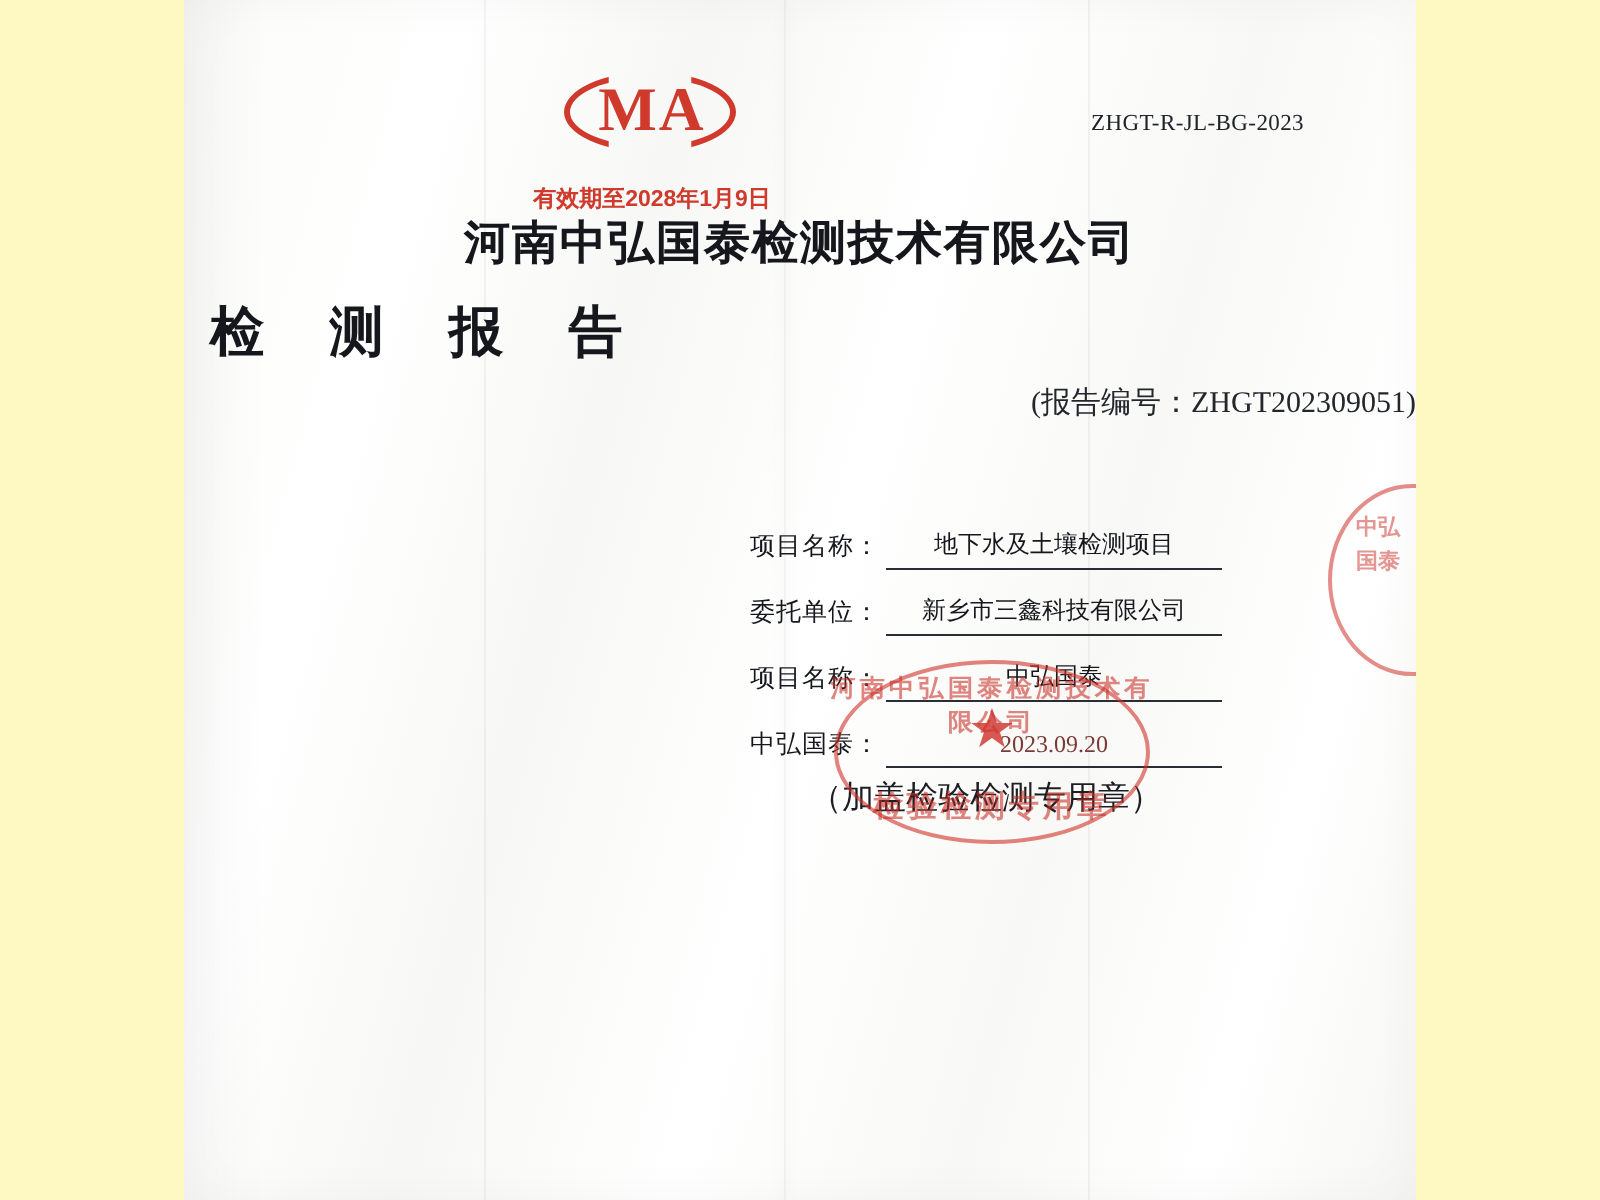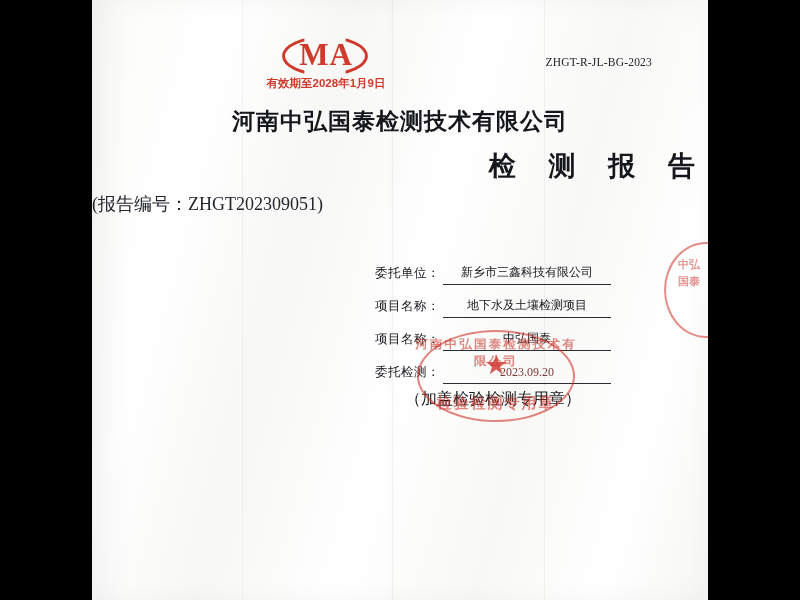--- a/index.html
+++ b/index.html
@@ -7,21 +7,21 @@
     padding: 0;
     width: 800px;
     height: 600px;
     background: #ffffff;
     font-family: "Liberation Serif", serif;
   }
   #page {
     position: relative;
     width: 800px;
     height: 600px;
-    background: #000000;
+    background: #fef9c3;
     overflow: hidden;
   }
   
   #paper {
     position: absolute;
     left: 92px;
     top: 0px;
     width: 616px;
     height: 600px;
     background: linear-gradient(105deg,
@@ -97,21 +97,21 @@
     font-weight: bold;
     color: #cf3a2c;
     letter-spacing: 0px;
     margin-top: 1px;
   }
   #ma-valid {
     font-family: "Liberation Sans", sans-serif;
     font-size: 11.5px;
     font-weight: bold;
     color: #cf3a2c;
-    margin-top: 0px;
+    margin-top: 16px;
     white-space: nowrap;
   }
 
   
   #doc-code {
     position: absolute;
     right: 56px;
     top: 56px;
     font-family: "Liberation Serif", serif;
     font-size: 11.5px;
@@ -132,37 +132,37 @@
     font-weight: bold;
     color: #15171c;
     letter-spacing: 1px;
   }
   
   #report-title {
     position: absolute;
     left: 0;
     right: 0;
     top: 148px;
-    text-align: right;
+    text-align: left;
     font-family: "Liberation Serif", serif;
     font-size: 27px;
     font-weight: bold;
     color: #15171c;
     letter-spacing: 13px;
     text-indent: 13px;
   }
   
   #report-no {
     position: absolute;
     left: 0;
     right: 0;
     top: 192px;
-    text-align: left;
-    font-family: "Liberation Serif", serif;
-    font-size: 18px;
+    text-align: right;
+    font-family: "Liberation Serif", serif;
+    font-size: 15px;
     color: #23262c;
   }
 
   
   #fields {
     position: absolute;
     left: 283px;
     top: 258px;
     width: 236px;
   }
@@ -307,33 +307,33 @@
     <div id="doc-code">ZHGT-R-JL-BG-2023</div>
 
     <div id="company">河南中弘国泰检测技术有限公司</div>
 
     <div id="report-title">检 测 报 告</div>
 
     <div id="report-no">(报告编号：ZHGT202309051)</div>
 
     <div id="fields">
       <div class="field-row">
+        <span class="field-label">项目名称：</span>
+        <span class="field-value">地下水及土壤检测项目</span>
+      </div>
+      <div class="field-row">
         <span class="field-label">委托单位：</span>
         <span class="field-value">新乡市三鑫科技有限公司</span>
-      </div>
-      <div class="field-row">
-        <span class="field-label">项目名称：</span>
-        <span class="field-value">地下水及土壤检测项目</span>
       </div>
       <div class="field-row">
         <span class="field-label">项目名称：</span>
         <span class="field-value">中弘国泰</span>
       </div>
       <div class="field-row">
-        <span class="field-label">委托检测：</span>
+        <span class="field-label">中弘国泰：</span>
         <span class="field-value faded">2023.09.20</span>
       </div>
     </div>
 
     <div id="seal-note">（加盖检验检测专用章）</div>
 
     <div id="seal">
       <div class="seal-ellipse"></div>
       <div class="seal-text seal-top">河南中弘国泰检测技术有限公司</div>
       <div class="seal-star">★</div>

